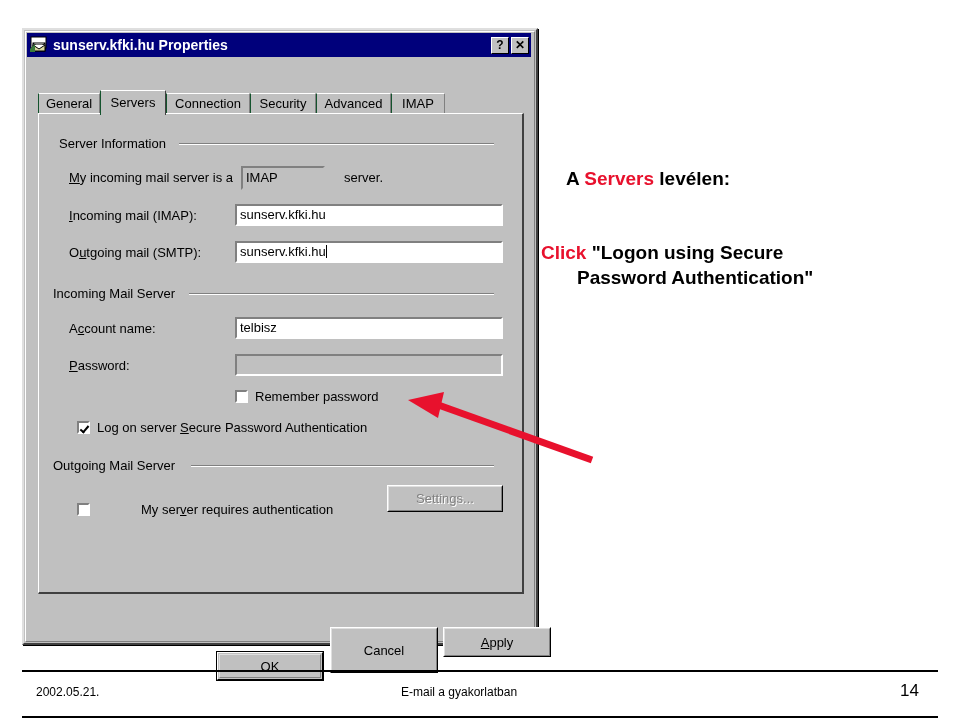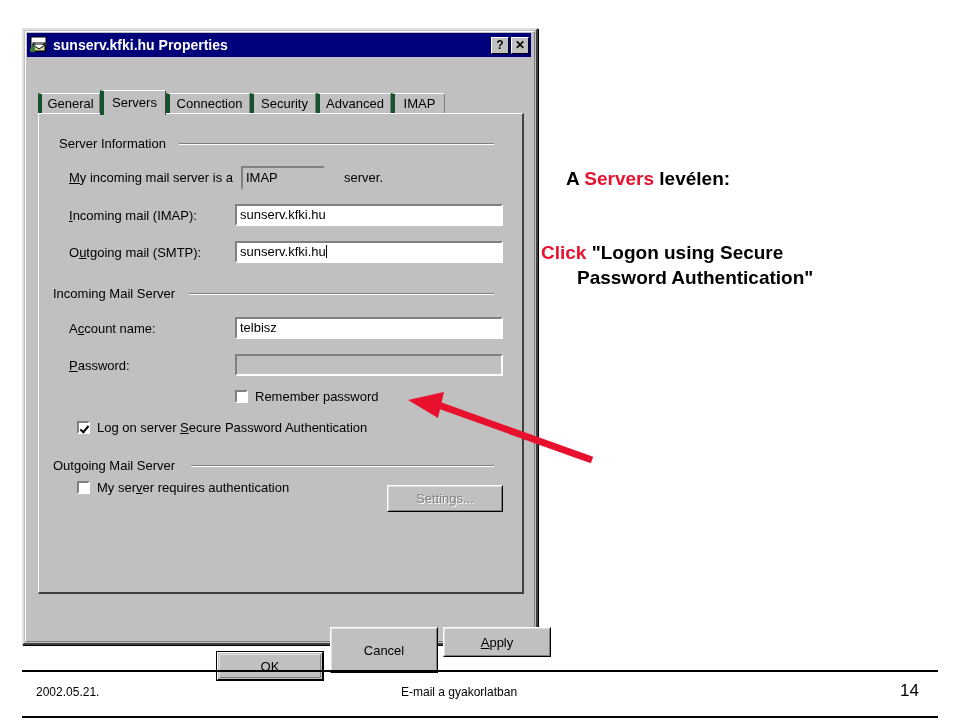--- a/index.html
+++ b/index.html
@@ -132,21 +132,21 @@
     position: absolute;
     left: 14px; top: 60px;
     width: 490px; height: 24px;
   }
   .tab {
     position: absolute;
     top: 3px;
     height: 21px;
     background: #c0c0c0;
     border-top: 1px solid #ffffff;
-    border-left: 4px solid #14532d;
+    border-left: 1px solid #14532d;
     border-right: 1px solid #808080;
     box-sizing: border-box;
     font-size: 13px;
     line-height: 20px;
     text-align: center;
     color: #000000;
     white-space: nowrap;
   }
   .tab.active {
     top: 0px;
@@ -368,21 +368,21 @@
     </div>
 
     <div class="cb-row" style="left:38px; top:306px;">
       <span class="cb-box checked"></span>
       <span class="cb-label"><span>Log on server </span><u>S</u><span>ecure Password Authentication</span></span>
     </div>
 
     <div class="group-label" style="left:14px; top:344px;">Outgoing Mail Server</div>
     <div class="group-rule" style="left:152px; top:351px; width:303px;"></div>
 
-    <div class="cb-row" style="left:38px; top:366px;">
+    <div class="cb-row" style="left:38px; top:388px;gap:44px;">
       <span class="cb-box"></span>
       <span class="cb-label"><span>My ser</span><u>v</u><span>er requires authentication</span></span>
     </div>
 
     <div class="btn disabled" style="left:348px; top:371px; width:116px; height:27px;">
       <span class="inner">Settings...</span>
     </div>
 
   </div>
 

